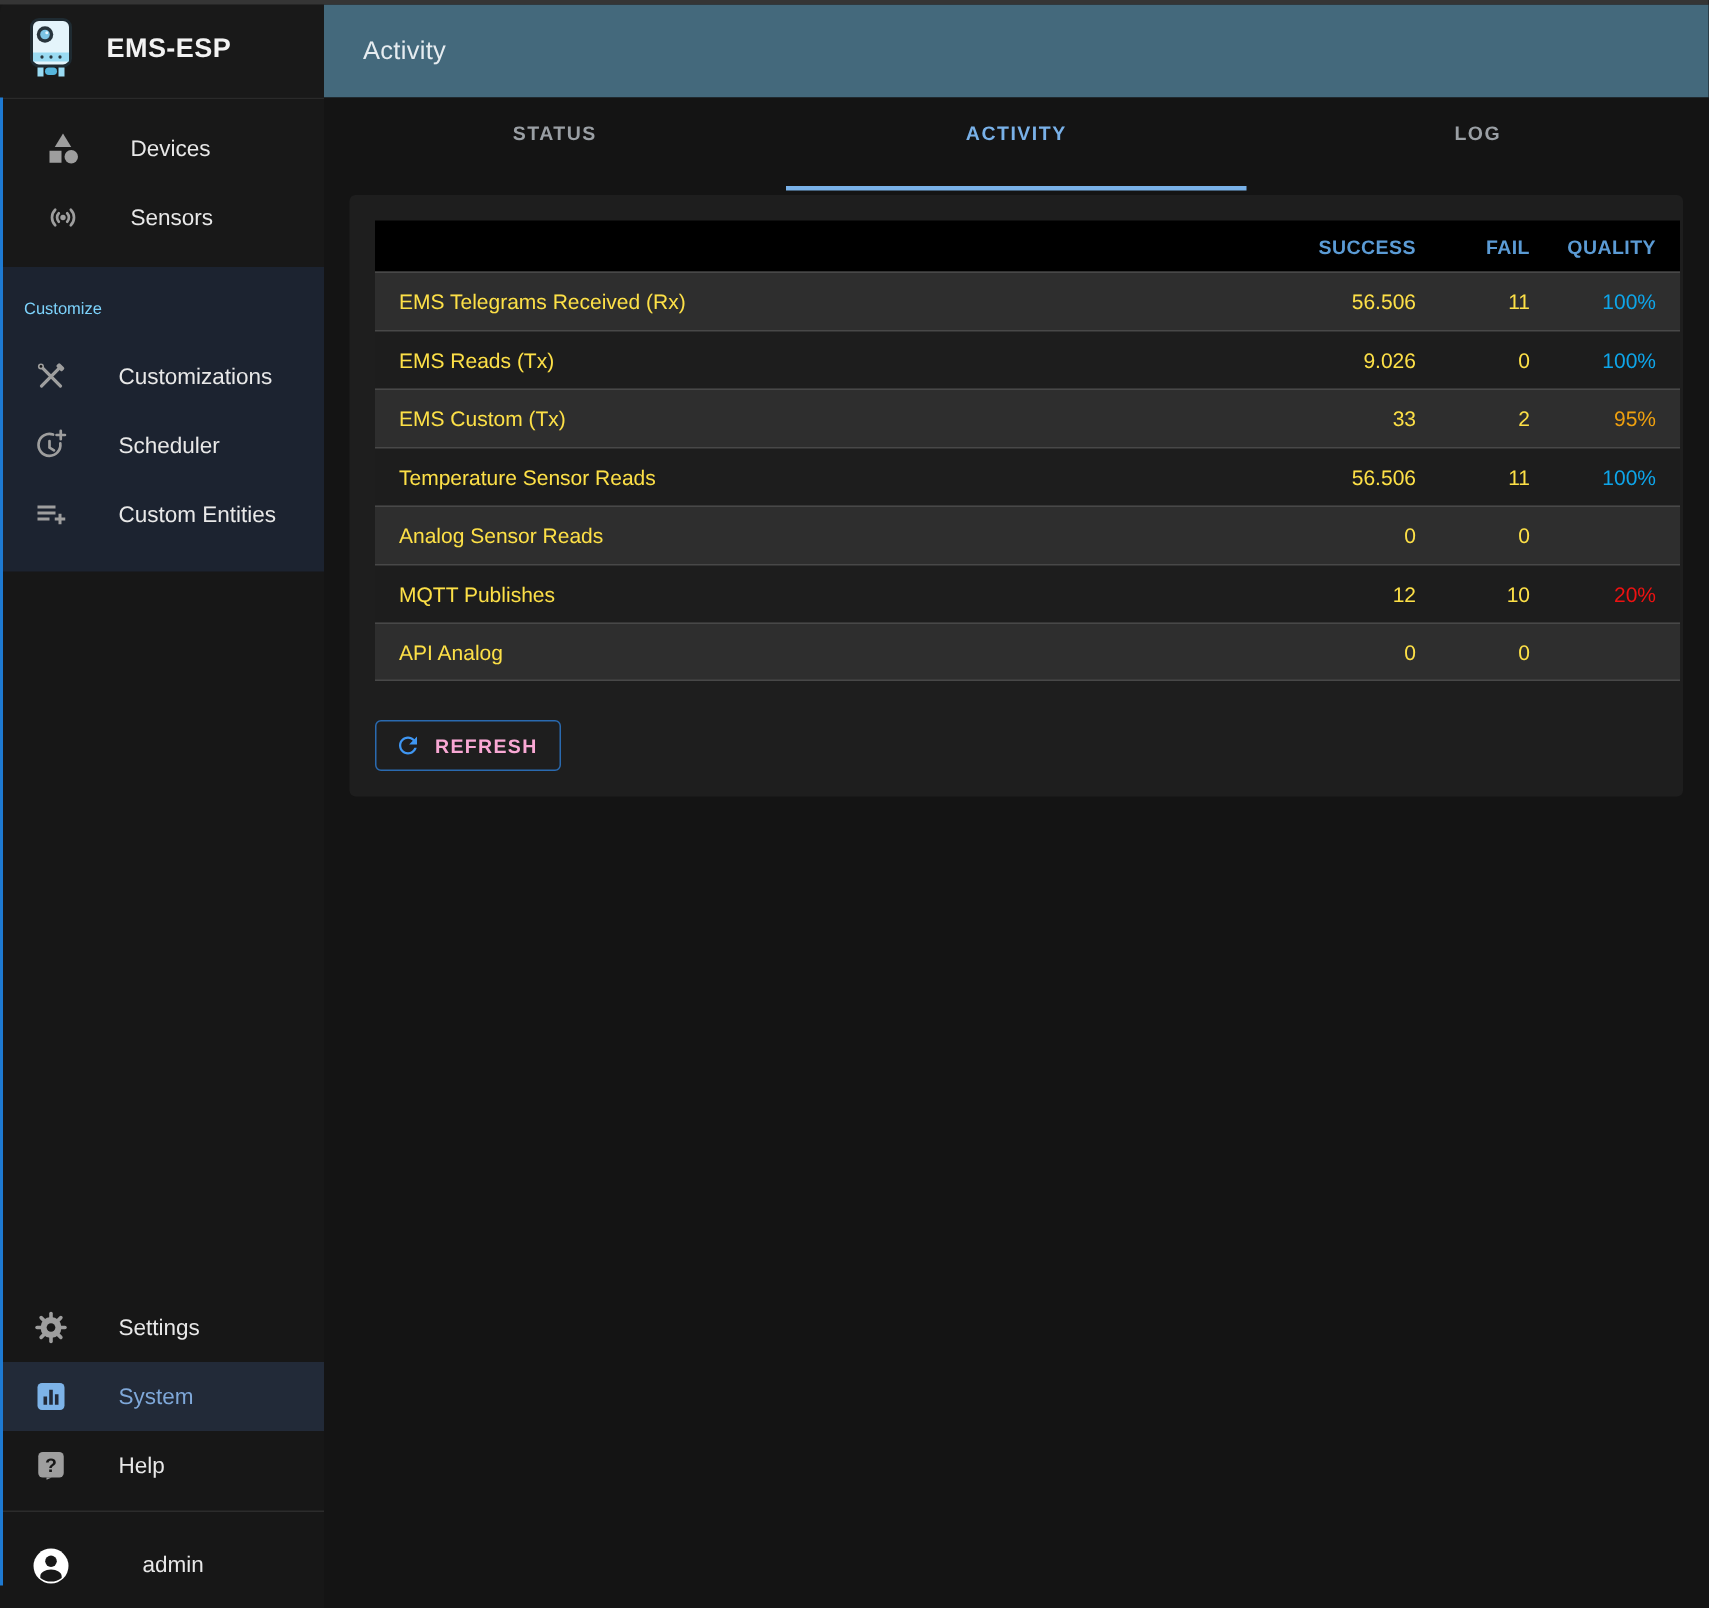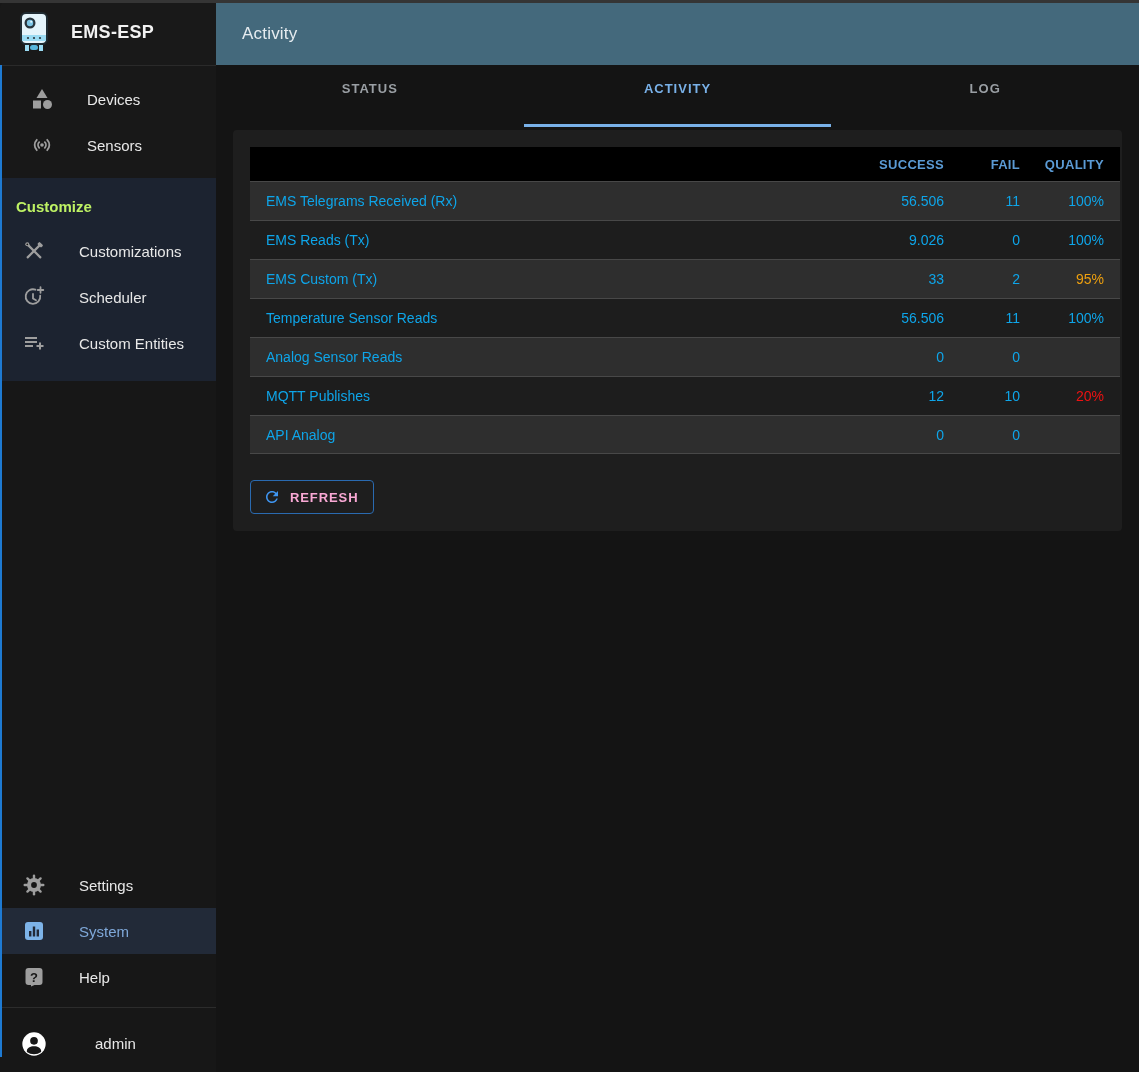--- a/index.html
+++ b/index.html
@@ -24,21 +24,21 @@
 
   .nav-group { padding:10px 8px; background:#181818; }
   .nav-item {
     height:46px; display:flex; align-items:center; padding-left:22px; gap:33px; cursor:pointer;
   }
   .nav-item .nav-icon { width:24px; height:24px; flex:0 0 auto; display:flex; align-items:center; justify-content:center; }
   .nav-item .nav-label { font-size:15px; color:#e8e8e8; }
 
   .customize-section { background:#1c2330; padding:6px 0 15px 0; }
   .section-header { height:44px; display:flex; align-items:center; padding-left:16px;
-    font-size:15px; font-weight:bold; color:#bef264; }
+    font-size:11px; font-weight:normal; color:#7dd3fc; }
 
   .sidebar-spacer { flex:1 1 auto; }
 
   .nav-item.selected { background:#222a38; }
   .nav-item.selected .nav-label { color:#7fa8d9; }
 
   .sidebar-divider { height:1px; background:#2c2c2c; margin:7px 0; flex:0 0 auto; }
   .user-row { height:57px; display:flex; align-items:center; padding-left:20px; gap:47px; cursor:pointer; }
   .user-row .nav-label { font-size:15px; color:#e8e8e8; }
 
@@ -64,21 +64,21 @@
     background:#1e1e1e; border-radius:4px;
   }
   .activity-table { margin:17px 2px 0 17px; }
   .t-row { display:flex; align-items:center; }
   .t-head { height:34px; background:#000; }
   .t-head .cell { font-size:13px; font-weight:bold; color:#5b9bd5; letter-spacing:0.3px; }
   .t-body .t-row { height:39px; border-top:1px solid #484848; }
   .t-body .t-row:last-child { border-bottom:1px solid #484848; }
   .t-body .t-row:nth-child(odd) { background:#2e2e2e; }
   .t-body .t-row:nth-child(even) { background:#1d1d1d; }
-  .cell { font-size:14px; color:#0ea5e9; }
+  .cell { font-size:14px; color:#fde047; }
   .col-name { flex:1; padding-left:16px; text-align:left; }
   .col-success { width:124px; text-align:right; }
   .col-fail { width:76px; text-align:right; }
   .col-quality { width:100px; padding-right:16px; text-align:right; }
   .col-quality[data-level="good"] { color:#0ea5e9; }
   .col-quality[data-level="warn"] { color:#eea00f; }
   .col-quality[data-level="bad"]  { color:#ed1212; }
 
   
   .refresh-btn {

